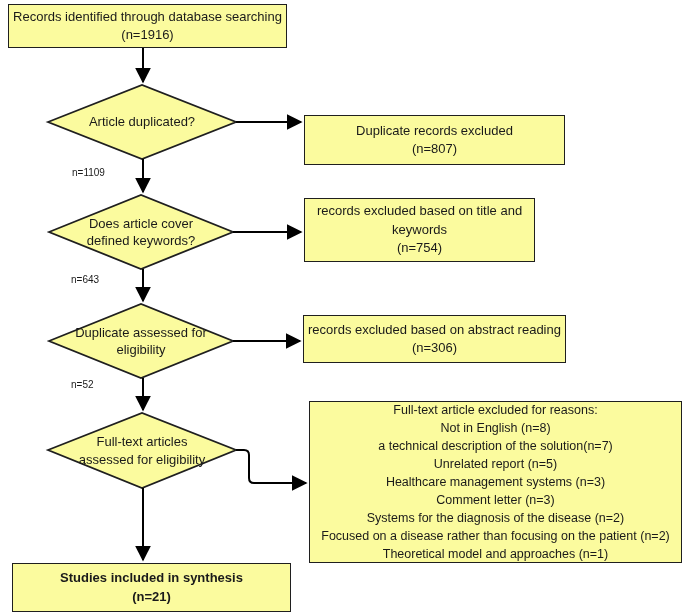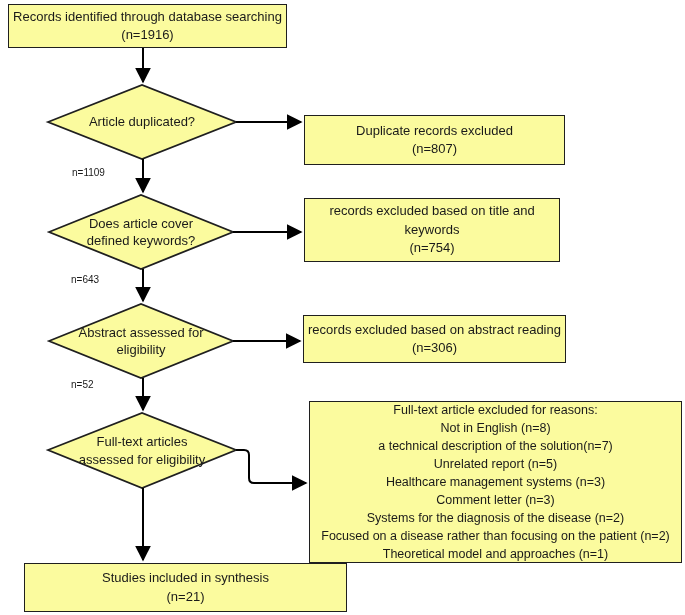--- a/index.html
+++ b/index.html
@@ -74,46 +74,46 @@
     <path class="arrow" d="M236 450 L244 450 Q249 450 249 455 L249 478 Q249 483 254 483 L306 483" marker-end="url(#arrowhead)"></path>
     <line class="arrow" x1="143" y1="488" x2="143" y2="560" marker-end="url(#arrowhead)"></line>
   </svg>
 
   <div class="node" style="left:8px;top:4px;width:279px;height:44px;">Records identified through database searching
 (n=1916)</div>
 
   <div class="node" style="left:304px;top:115px;width:261px;height:50px;">Duplicate records excluded
 (n=807)</div>
 
-  <div class="node" style="left:304px;top:198px;width:256px;height:64px;">records excluded based on title and
+  <div class="node" style="left:304px;top:198px;width:231px;height:64px;">records excluded based on title and
 keywords
 (n=754)</div>
 
   <div class="node" style="left:303px;top:315px;width:263px;height:48px;">records excluded based on abstract reading
 (n=306)</div>
 
   <div class="node reasons" style="left:309px;top:401px;width:373px;height:162px;">Full-text article excluded for reasons:
 Not in English (n=8)
 a technical description of the solution(n=7)
 Unrelated report (n=5)
 Healthcare management systems (n=3)
 Comment letter (n=3)
 Systems for the diagnosis of the disease (n=2)
 Focused on a disease rather than focusing on the patient (n=2)
 Theoretical model and approaches (n=1)</div>
 
-  <div class="node" style="left:24px;top:563px;width:323px;height:49px;">Studies included in synthesis
+  <div class="node" style="left:12px;top:563px;width:279px;height:49px;font-weight:bold;">Studies included in synthesis
 (n=21)</div>
 
   <div class="diamond-text" style="left:49px;top:195px;width:184px;height:74px;">Does article cover
 defined keywords?</div>
 
   <div class="diamond-text" style="left:48px;top:85px;width:188px;height:74px;">Article duplicated?</div>
 
-  <div class="diamond-text" style="left:49px;top:304px;width:184px;height:74px;">Abstract assessed for
+  <div class="diamond-text" style="left:49px;top:304px;width:184px;height:74px;">Duplicate assessed for
 eligibility</div>
 
   <div class="diamond-text" style="left:48px;top:413px;width:188px;height:75px;">Full-text articles
 assessed for eligibility</div>
 
   <div class="branch-label" style="left:72px;top:167px;">n=1109</div>
 
   <div class="branch-label" style="left:71px;top:274px;">n=643</div>
 
   <div class="branch-label" style="left:71px;top:379px;">n=52</div>

